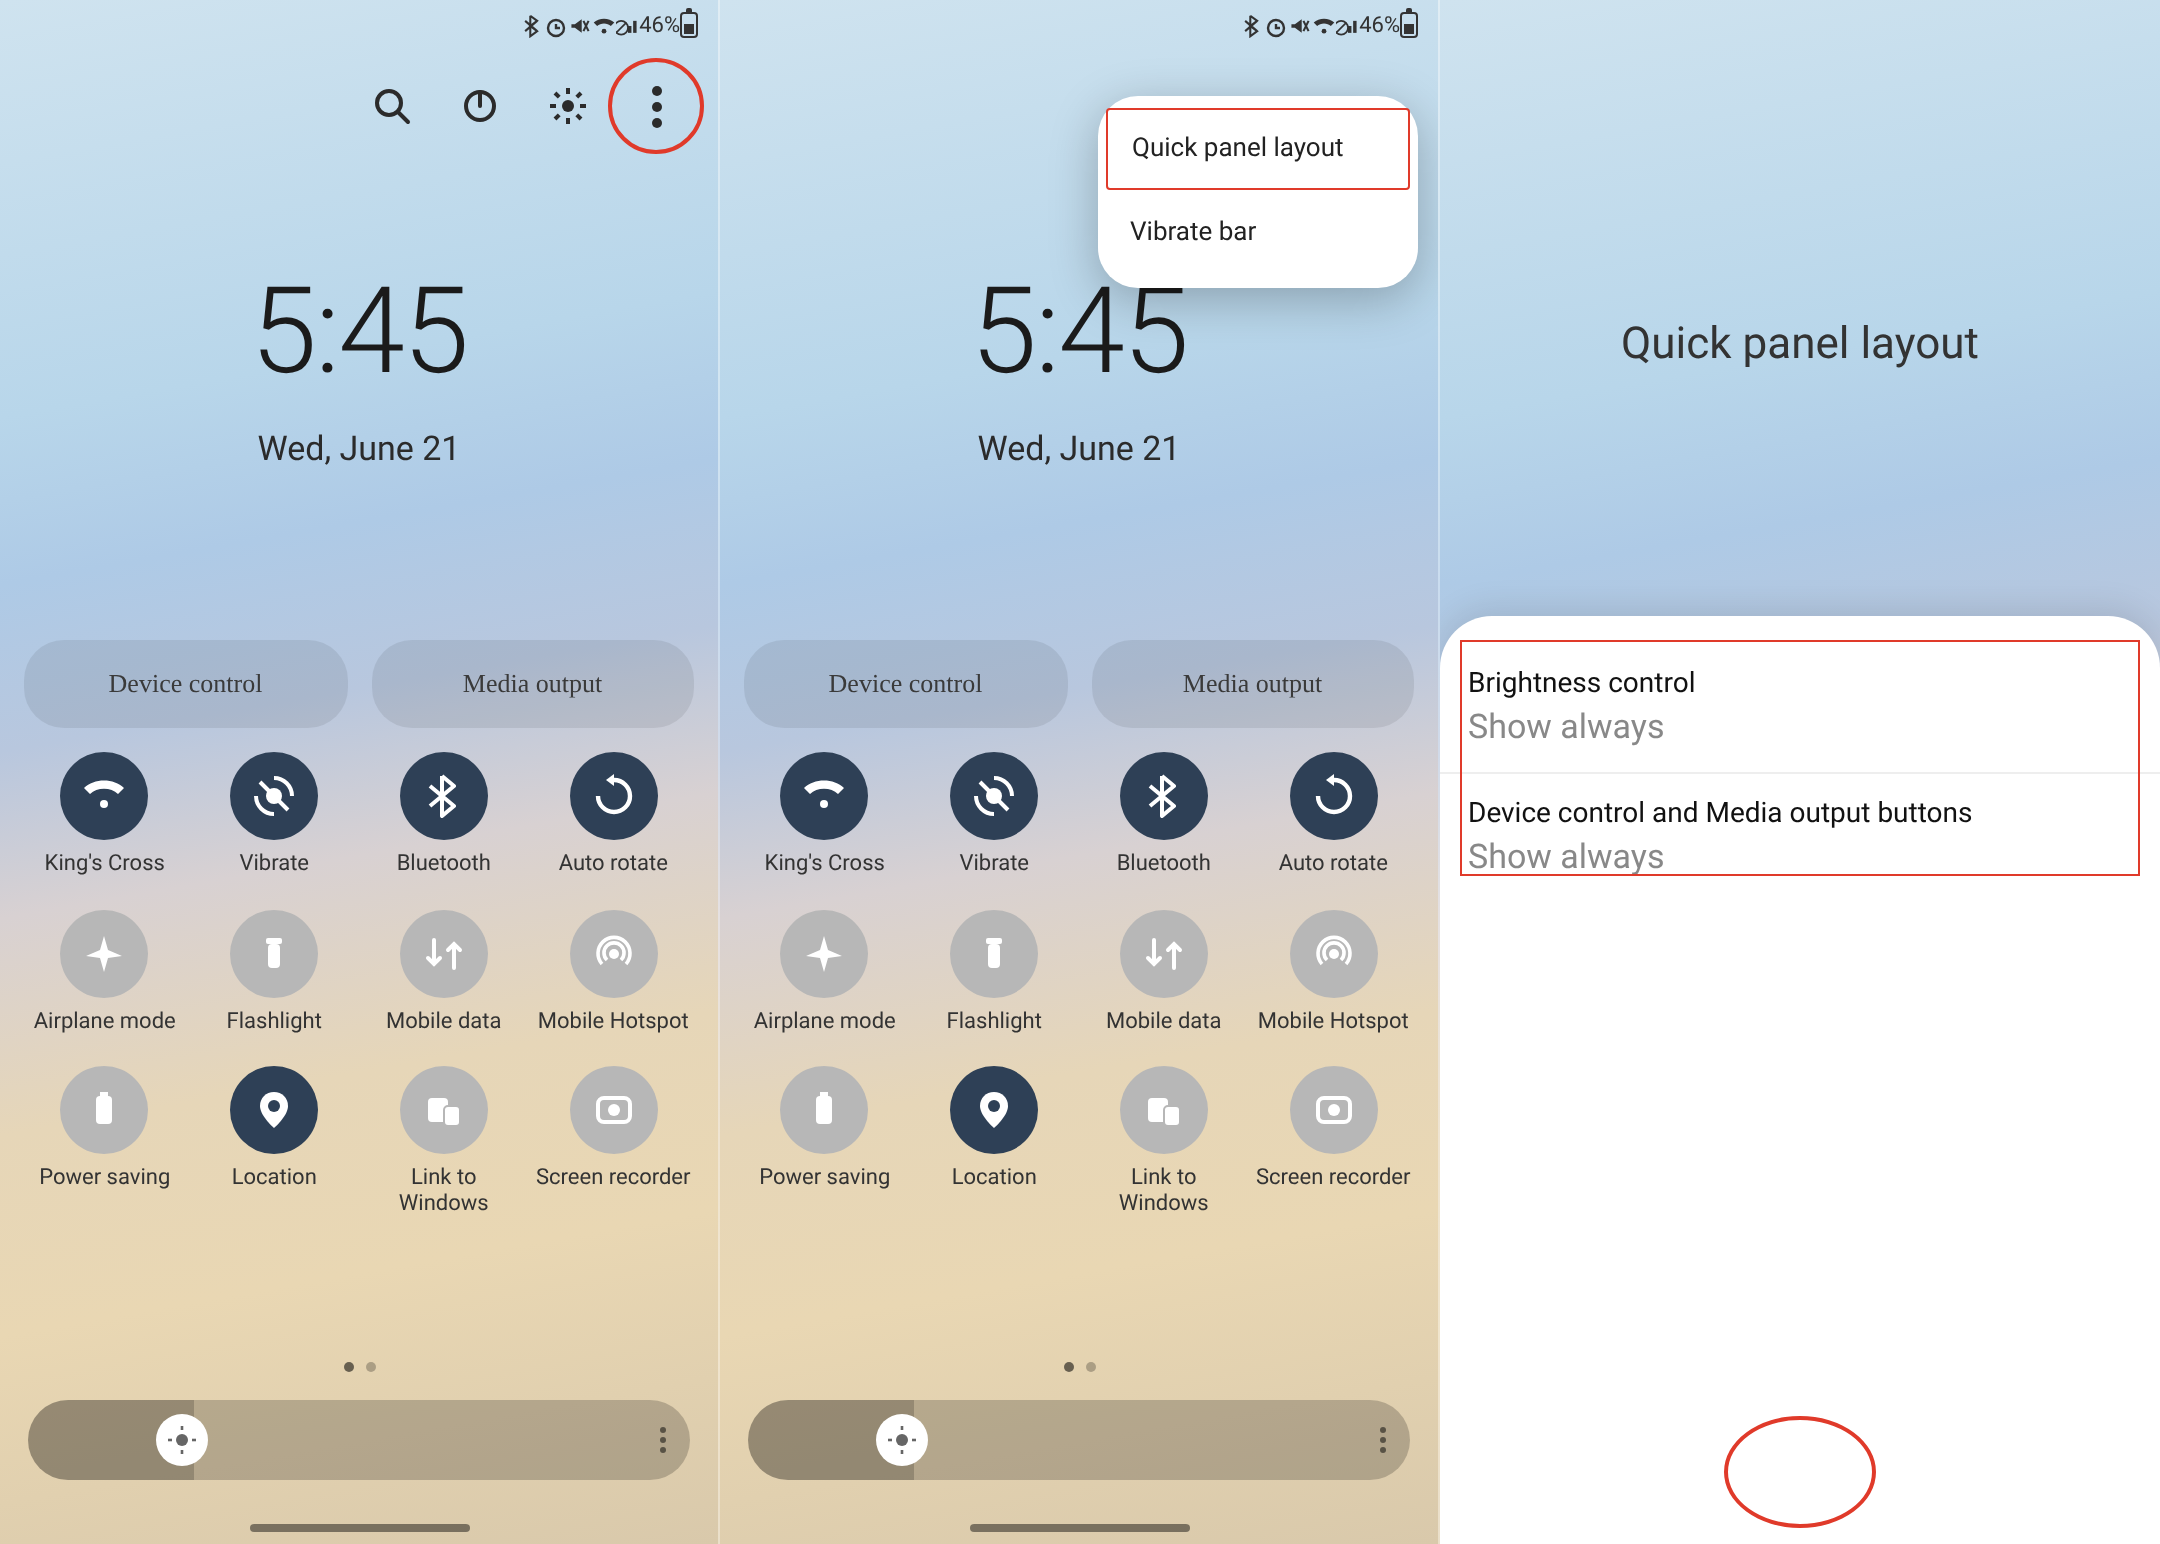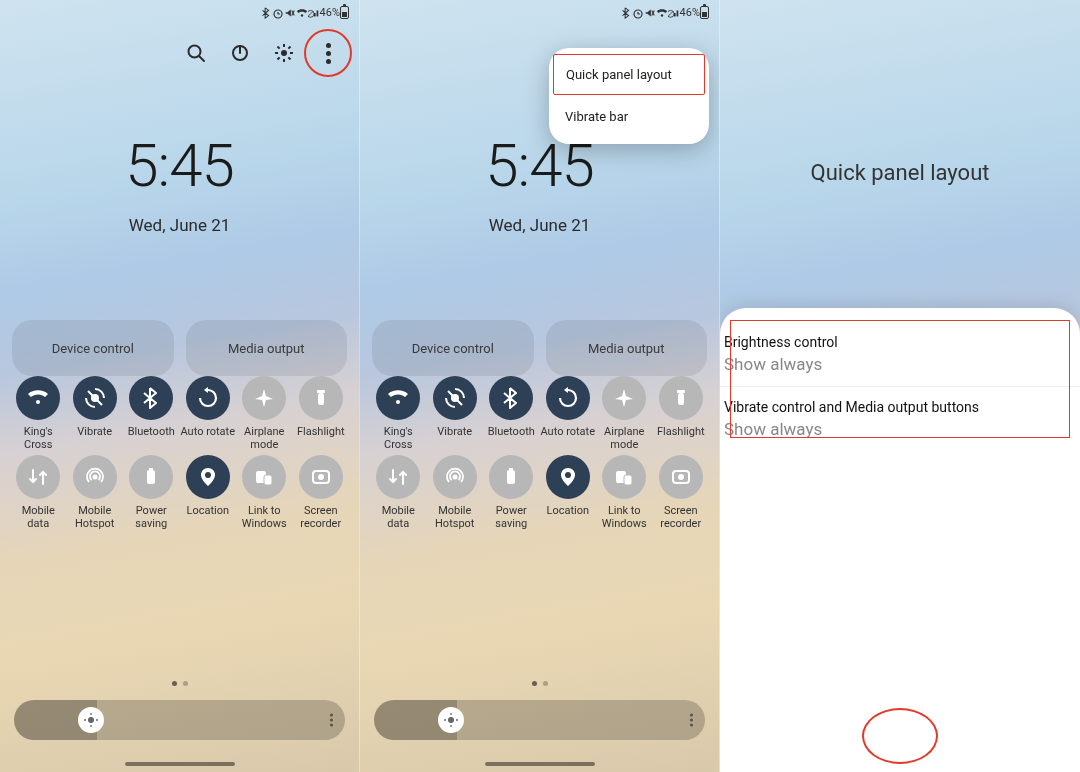--- a/index.html
+++ b/index.html
@@ -30,24 +30,24 @@
   .dots span { width:5px; height:5px; background:#2b2b2b; border-radius:50%; }
   .ring { position:absolute; width:48px; height:48px; border:2px solid #e03a2a; border-radius:50%; top:-11px; left:-11px; }
 
   
   .clock { position:absolute; top:130px; left:0; right:0; text-align:center; }
   .time { font-size:60px; font-weight:300; color:#1b1b1b; letter-spacing:-1px; }
   .date { margin-top:14px; font-size:17px; color:#2b2b2b; }
 
   
   .pills { position:absolute; top:320px; left:12px; right:12px; display:flex; gap:12px; }
-  .pill { flex:1; height:56px; border-radius:20px; background:rgba(0,0,0,0.08); color:#3a3a3a; font-size:13px; display:flex; align-items:center; justify-content:center; }
-
-  
-  .grid { position:absolute; top:376px; left:0; right:0; padding:0 10px; display:grid; grid-template-columns:repeat(6,1fr); row-gap:4px; }
+  .pill { flex:1; height:44px; border-radius:20px; background:rgba(0,0,0,0.08); color:#3a3a3a; font-size:13px; display:flex; align-items:center; justify-content:center;font-family:Liberation Serif, serif; }
+
+  
+  .grid { position:absolute; top:376px; left:0; right:0; padding:0 10px; display:grid; grid-template-columns:repeat(4,1fr); row-gap:16px; }
   .tog { display:flex; flex-direction:column; align-items:center; gap:6px; }
   .ticon { width:44px; height:44px; border-radius:50%; display:flex; align-items:center; justify-content:center; }
   .ticon.on { background:#2e4056; }
   .ticon.off { background:#b7b7b7; }
   .ticon svg { width:22px; height:22px; fill:#fff; }
   .tlabel { font-size:11px; color:#333; text-align:center; line-height:1.15; max-width:78px; }
 
   
   .pdots { position:absolute; bottom:86px; left:0; right:0; display:flex; justify-content:center; gap:6px; }
   .pdots span { width:5px; height:5px; background:rgba(0,0,0,0.25); border-radius:50%; }
@@ -65,21 +65,21 @@
   .homebar { position:absolute; bottom:6px; left:50%; transform:translateX(-50%); width:110px; height:4px; border-radius:3px; background:rgba(0,0,0,0.45);}
 
   
   .menu { position:absolute; top:48px; right:10px; width:160px; background:#fff; border-radius:20px; box-shadow:0 6px 24px rgba(0,0,0,0.25); padding:6px 0; z-index:5; }
   .menu .mrow { padding:14px 16px; font-size:13px; color:#222; }
   .redbox { border:1.5px solid #e03a2a; border-radius:2px; margin:0 4px; padding:12px 12px !important; }
 
   
   .s3title { position:absolute; top:160px; left:0; right:0; text-align:center; font-size:22px; color:#333; font-weight:400;}
   .sheet { position:absolute; left:0; right:0; bottom:0; top:308px; background:#fff; border-radius:26px 26px 0 0; box-shadow:0 -4px 16px rgba(0,0,0,0.1); padding:14px 0 0 0; }
-  .srow { padding:12px 4px; border-bottom:1px solid #eee; }
+  .srow { padding:12px 14px; border-bottom:1px solid #eee; }
   .srow .t1 { font-size:14px; color:#111; margin-bottom:4px; }
   .srow .t2 { font-size:17px; color:#888; }
   .redframe { position:absolute; border:1.5px solid #e03a2a; }
   .done { position:absolute; bottom:20px; left:50%; transform:translateX(-50%); font-size:20px; color:#222; padding:12px 16px;}
   .donecirc { position:absolute; bottom:8px; left:50%; transform:translateX(-50%); width:76px; height:56px; border:2px solid #e03a2a; border-radius:50%; }
 </style>
 </head>
 <body>
 
 <svg width="0" height="0" style="position:absolute">
@@ -523,21 +523,21 @@
   </div>
 
   <div class="screen">
     <div class="s3title">Quick panel layout</div>
     <div class="sheet">
       <div class="srow">
         <div class="t1">Brightness control</div>
         <div class="t2">Show always</div>
       </div>
       <div class="srow" style="border-bottom:none">
-        <div class="t1">Vibrate control and Media output buttons</div>
+        <div class="t1">Device control and Media output buttons</div>
         <div class="t2">Show always</div>
       </div>
       <div class="redframe" style="top:12px; left:10px; right:10px; height:118px;"></div>
       <div class="donecirc"></div>
     </div>
   </div>
 
 </div>
 
 </body></html>

